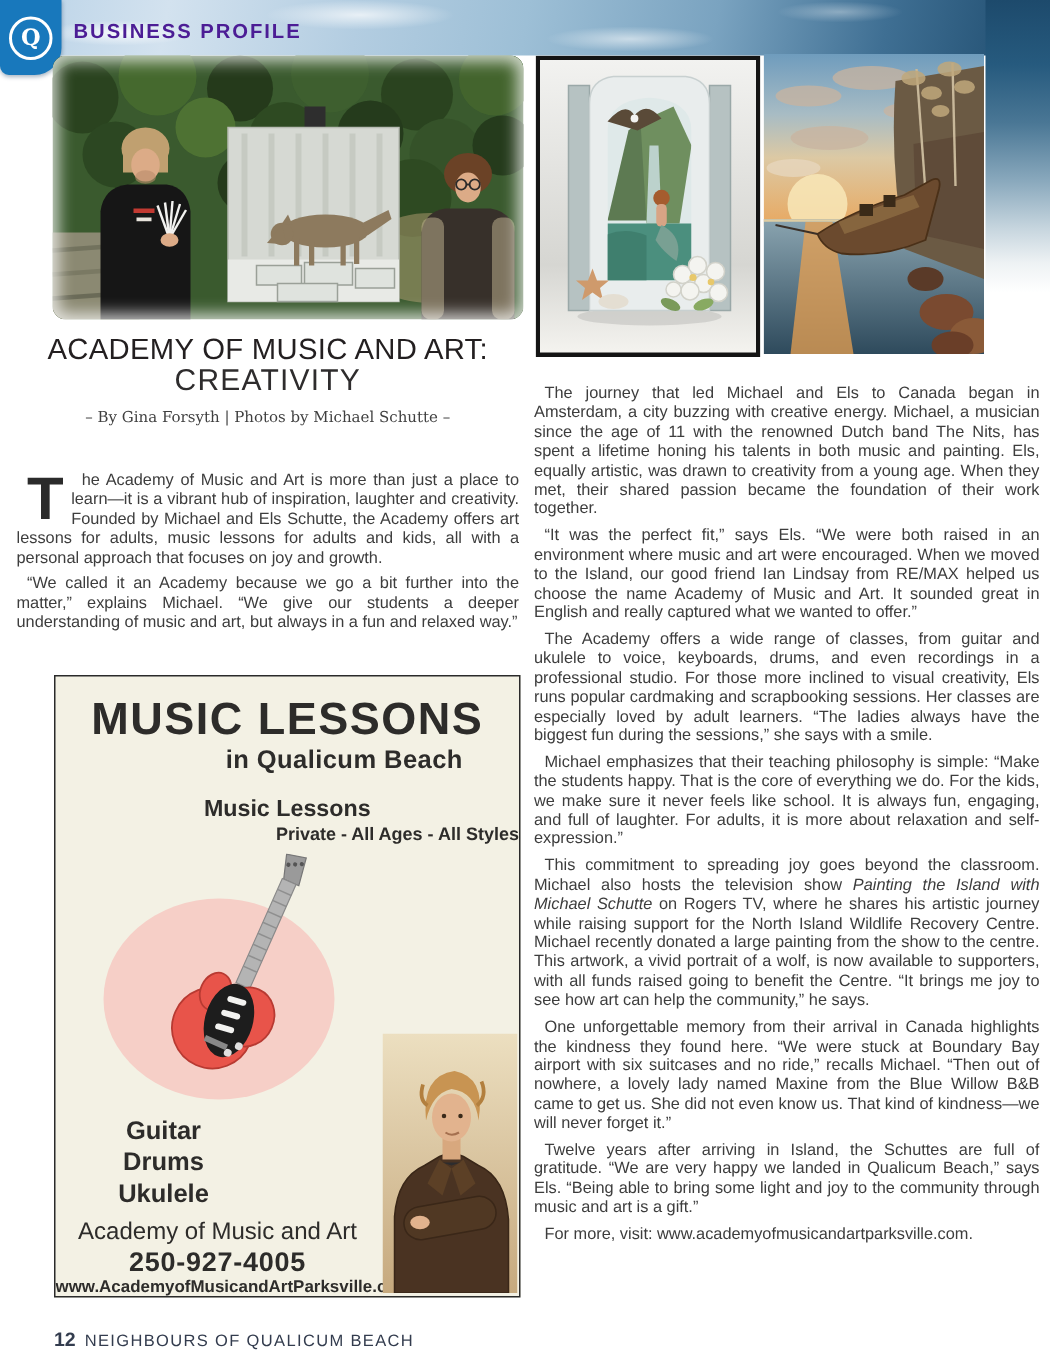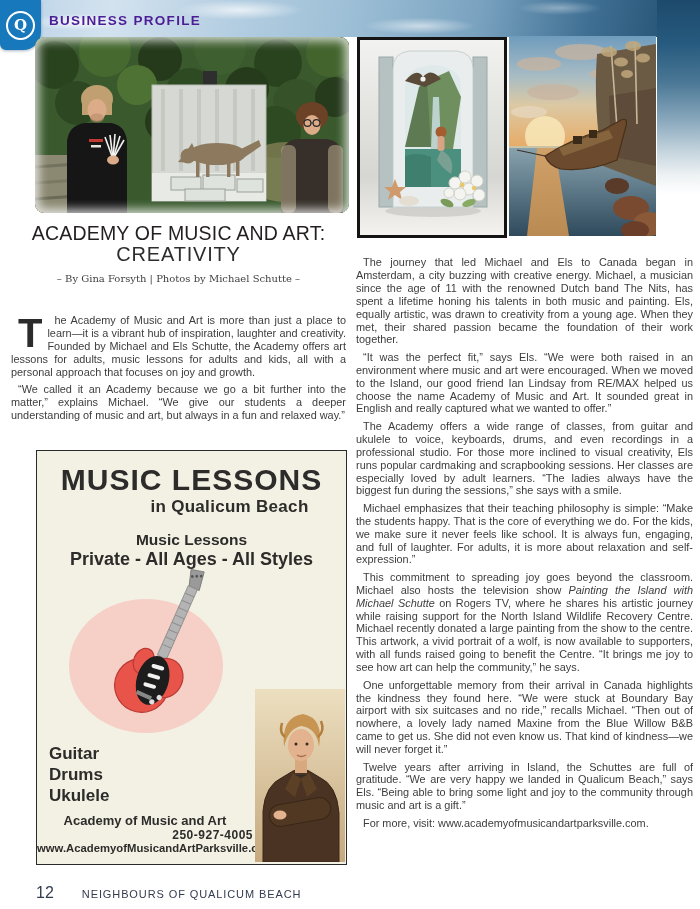--- a/index.html
+++ b/index.html
@@ -54,38 +54,38 @@
 
   
   .ad{position:absolute;left:36px;top:450px;width:311px;height:415px;background:#f3f1e4;
     border:1.6px solid #2a2a2a;box-sizing:border-box;overflow:hidden;color:#2d2c2a;}
   .ad-headline{position:absolute;top:12px;left:0;width:100%;text-align:center;
     font-size:30px;font-weight:800;letter-spacing:1px;}
   .ad-sub{position:absolute;top:46px;left:0;width:100%;text-align:center;
     font-size:17px;font-weight:bold;letter-spacing:.3px;margin-left:38px;}
   .ad-line1{position:absolute;top:80px;left:0;width:100%;text-align:center;
     font-size:15.5px;font-weight:bold;}
-  .ad-line2{position:absolute;top:98px;left:0;width:100%;text-align:center;
-    font-size:18px;font-weight:bold;}
+  .ad-line2{position:absolute;top:98px;left:0;width:100%;text-align:right;
+    font-size:12px;font-weight:bold;}
   .ad-ellipse{position:absolute;left:32px;top:148px;width:154px;height:134px;
     background:#f6cfc7;border-radius:50%;}
   .ad-guitar{position:absolute;left:52px;top:118px;width:120px;height:165px;}
-  .ad-col{position:absolute;top:292px;font-size:17px;font-weight:bold;line-height:21px;}
+  .ad-col{position:absolute;top:292px;font-size:17px;font-weight:bold;line-height:21px;text-align:center;}
   .ad-col1{left:12px;width:120px;}
   .ad-col2{left:100px;width:120px;}
   .ad-contact{position:absolute;left:0;top:362px;width:216px;text-align:center;}
-  .ad-biz{font-size:13px;font-weight:bold;}
-  .ad-phone{font-size:12px;font-weight:bold;letter-spacing:.5px;text-align:right;}
+  .ad-biz{font-size:16px;font-weight:normal;}
+  .ad-phone{font-size:18px;font-weight:bold;letter-spacing:.5px;}
   .ad-web{font-size:11.3px;font-weight:bold;}
   .ad-photo{position:absolute;left:218px;top:238px;width:90px;height:173px;}
   .ad-photo svg{display:block;width:100%;height:100%;}
 
   
   .footer{position:absolute;left:36px;top:884px;color:#333c4e;}
-  .page-num{font-size:16px;font-weight:normal;margin-right:28px;}
+  .page-num{font-size:13px;font-weight:bold;margin-right:6px;}
   .footer-title{font-size:11px;letter-spacing:.9px;}
 </style>
 </head>
 <body>
 
 <div class="page">
 
   <div class="sky-top"></div>
   <div class="sky-right"></div>
 

